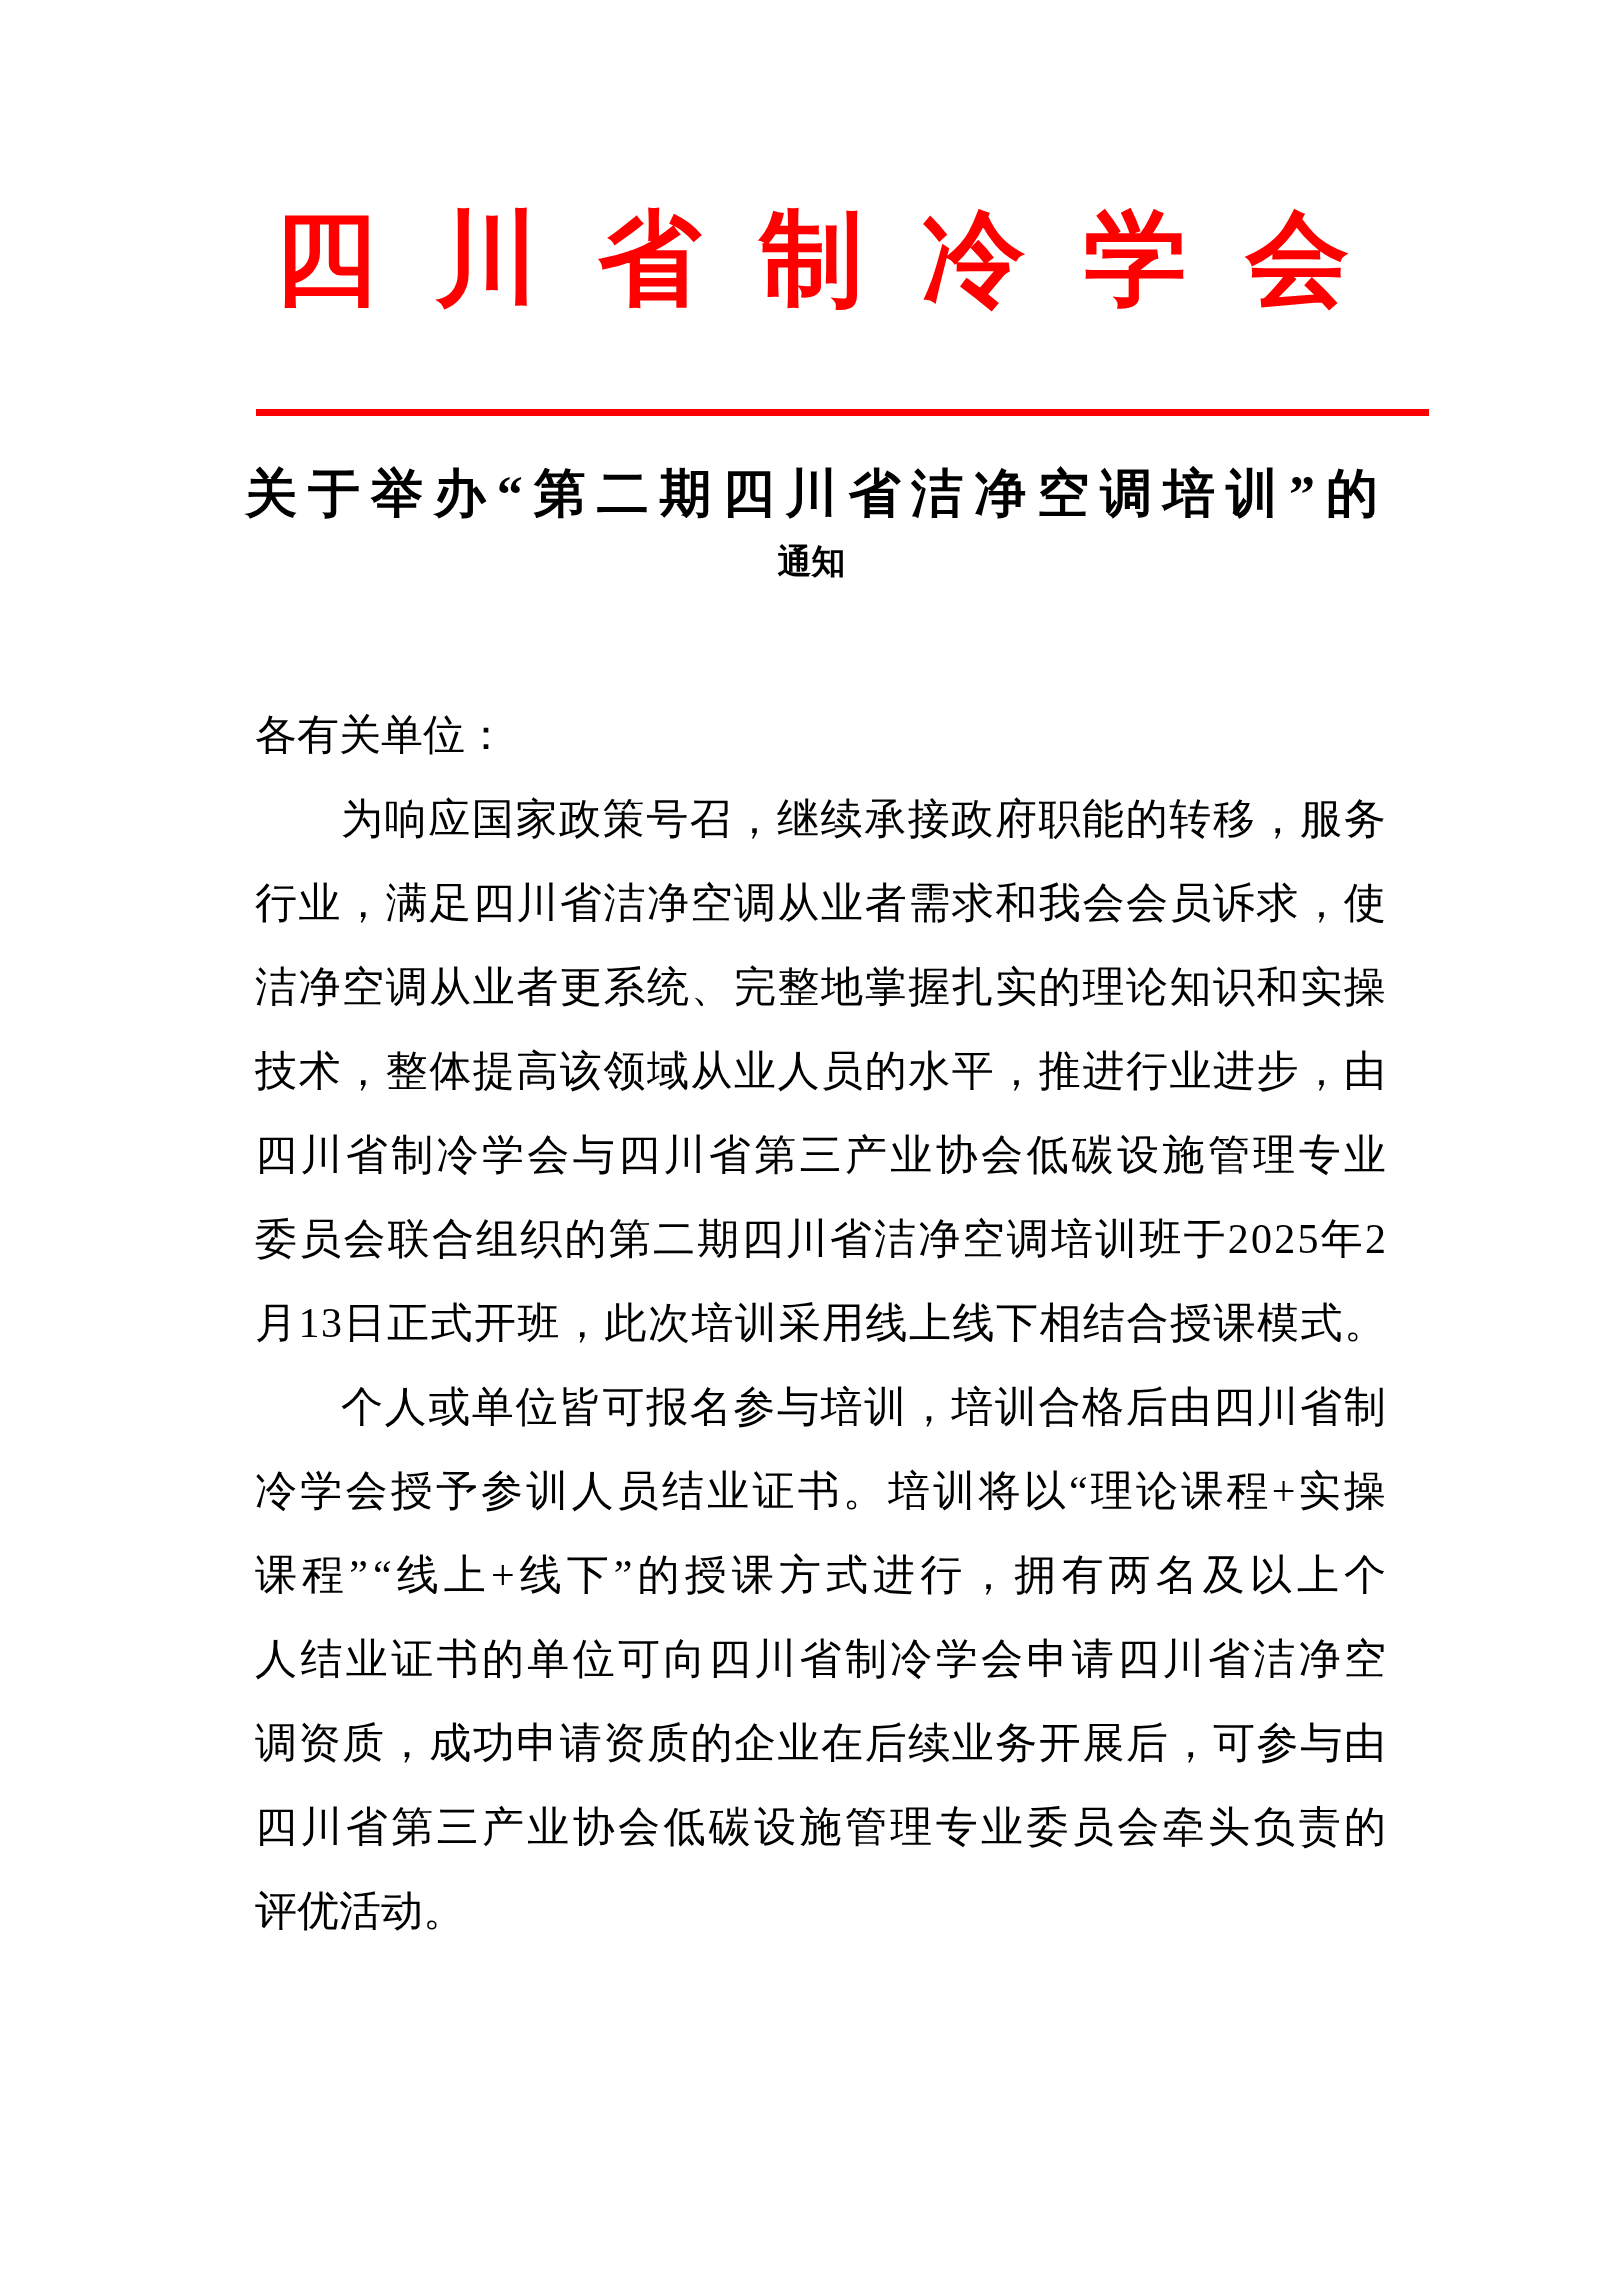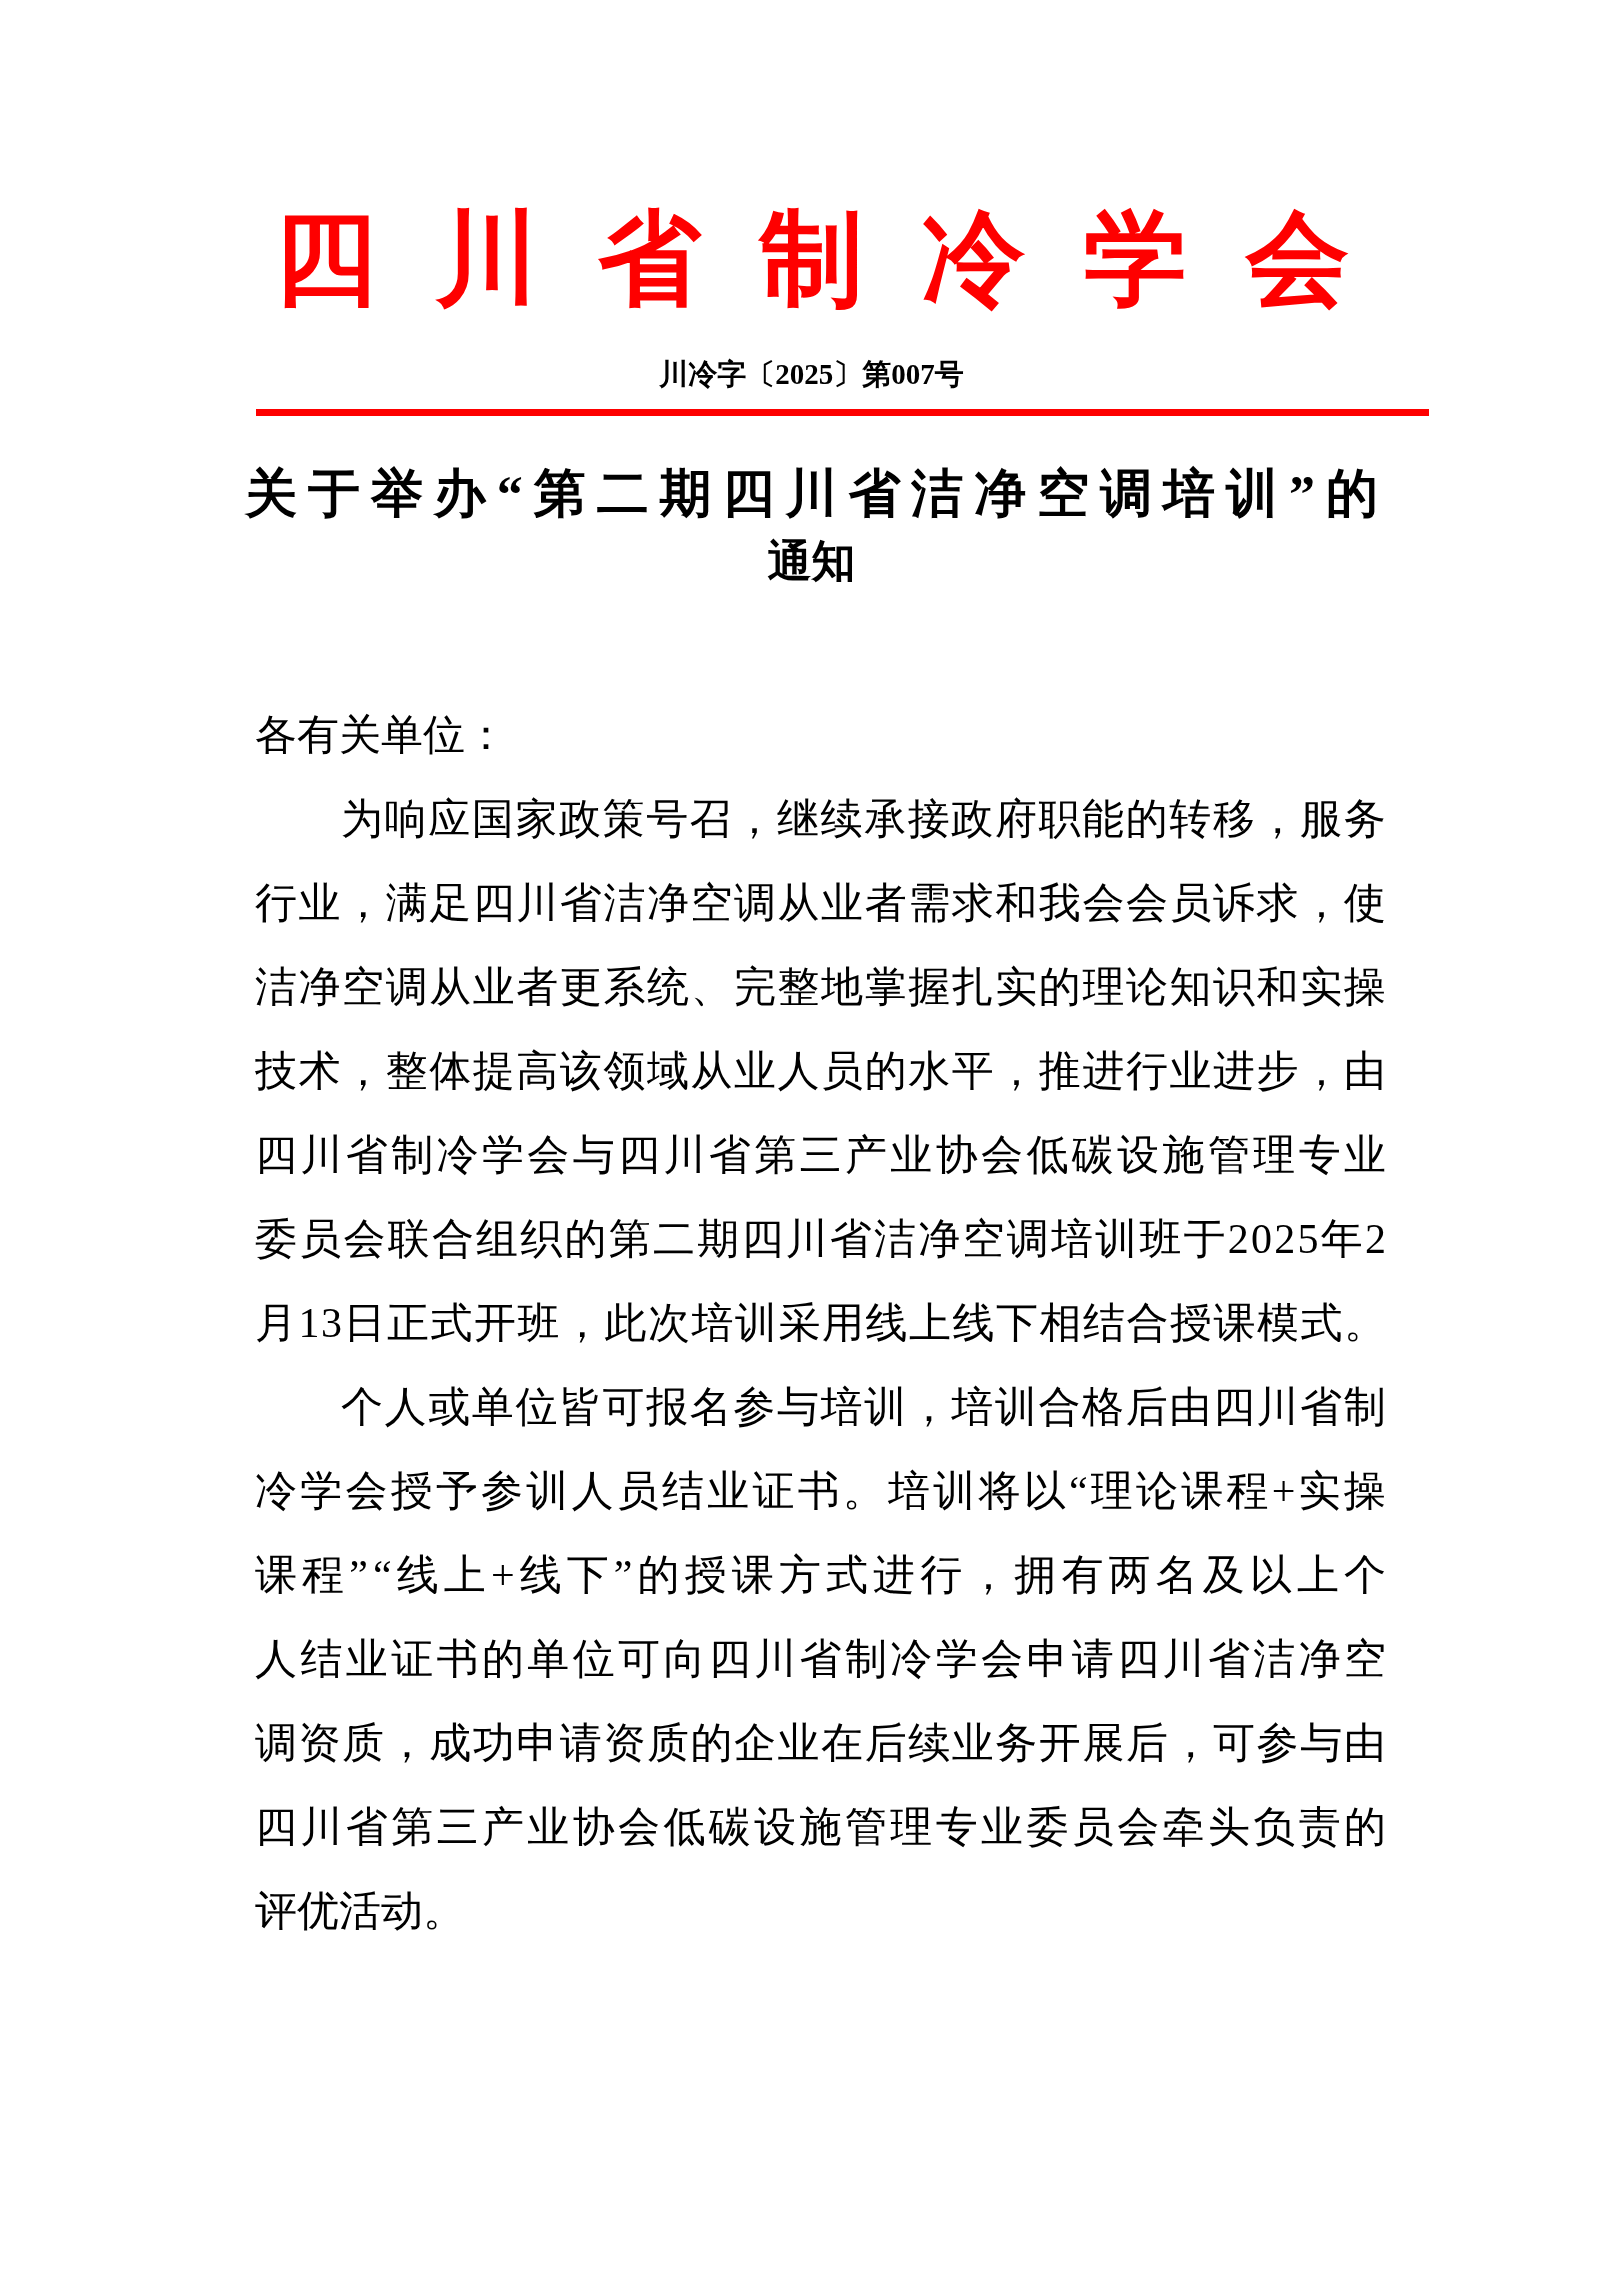--- a/index.html
+++ b/index.html
@@ -78,21 +78,21 @@
     font-weight: 700;
   }
   .notice-title-2 {
     position: absolute;
     top: 528px;
     left: 0;
     width: 100%;
     height: 68px;
     line-height: 68px;
     text-align: center;
-    font-size: 44px;
+    font-size: 34px;
     font-weight: 700;
   }
 
   
   .body-text {
     position: absolute;
     top: 693px;
     left: 255px;
     width: 1131px;
   }
@@ -132,21 +132,20 @@
         <span class="ch">四</span>
         <span class="ch">川</span>
         <span class="ch">省</span>
         <span class="ch">制</span>
         <span class="ch">冷</span>
         <span class="ch">学</span>
         <span class="ch">会</span>
       </div>
   </div>
 
-  <div class="doc-number">川冷字〔2025〕第007号</div>
 
   <div class="red-line"></div>
 
   <div class="notice-title-1-wrap">
     <div class="notice-title-1">
         <span class="ch">关</span>
         <span class="ch">于</span>
         <span class="ch">举</span>
         <span class="ch">办</span>
         <span class="ch">“</span>

